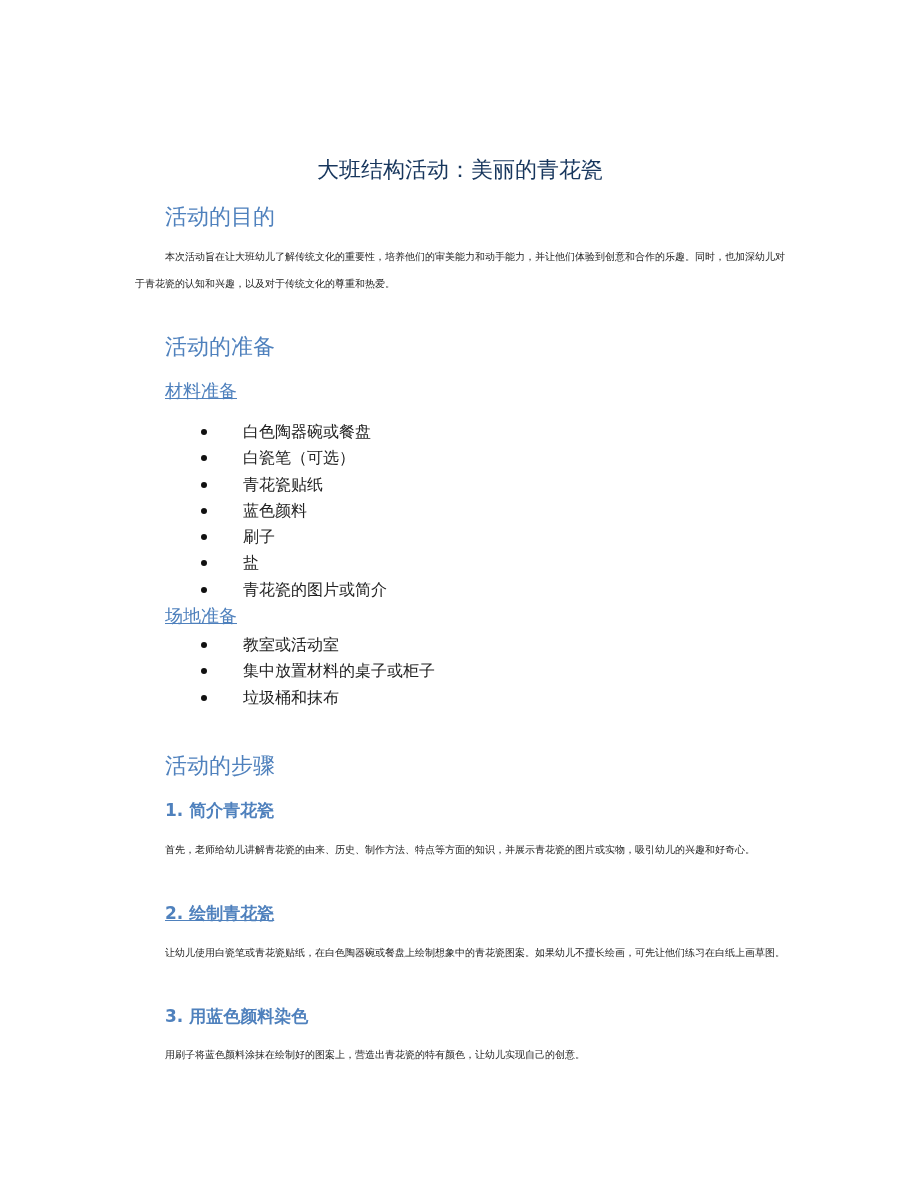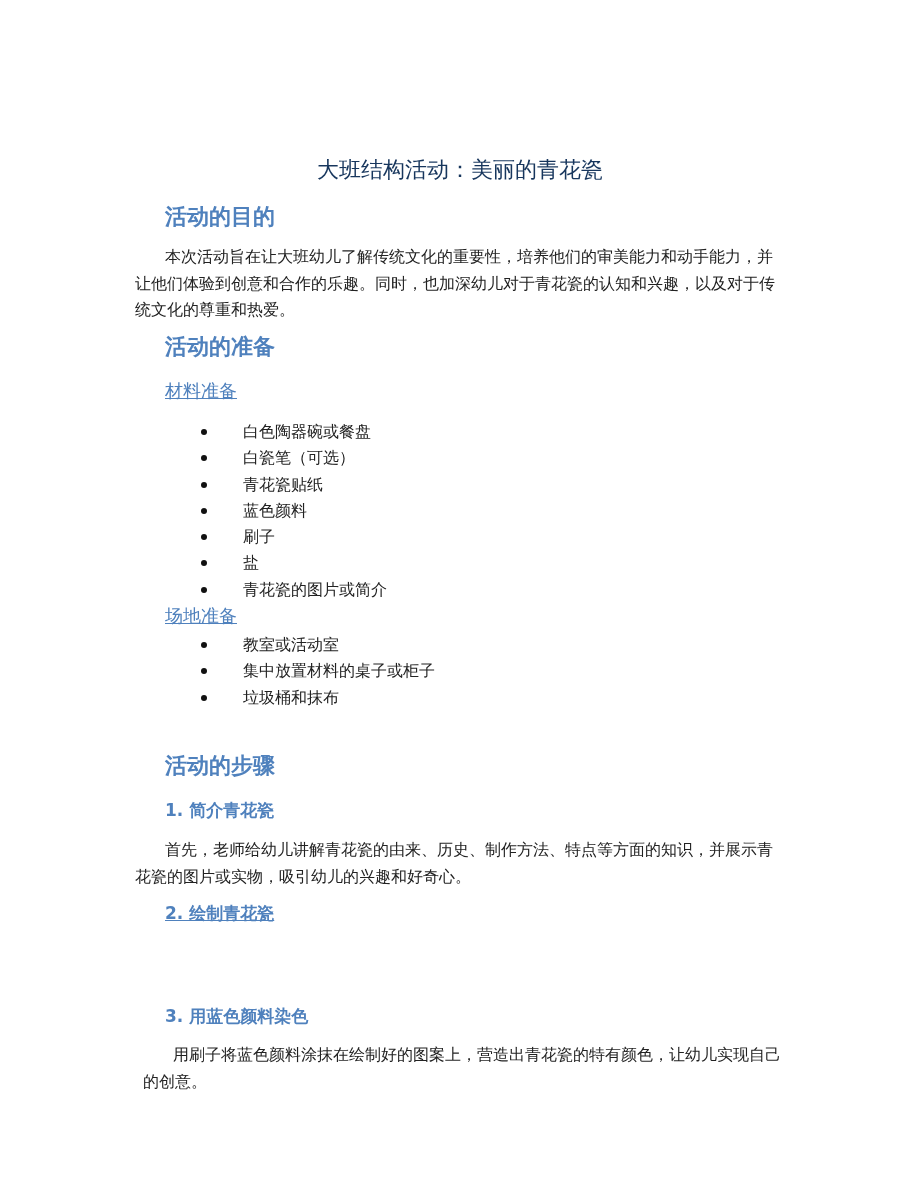--- a/index.html
+++ b/index.html
@@ -1,24 +1,24 @@
 <!DOCTYPE html>
 <html><head>
   <meta charset="utf-8">
   <style>
     html, body { margin: 0; padding: 0; background: #ffffff; }
     body { width: 920px; height: 1191px; position: relative; overflow: hidden;
            font-family: "DejaVu Sans", "Liberation Sans", sans-serif; color: #222; }
     .page { position: absolute; left: 0; top: 12px; width: 920px; height: 1191px; }
     .title { position: absolute; top: 143px; left: 0; width: 920px; text-align: center;
              font-size: 22px; color: #17365d; }
-    .h1 { position: absolute; left: 165px; font-size: 22px; color: #4f81bd; font-weight: bold; }
+    .h1 { position: absolute; left: 165px; font-size: 22px; color: #4f81bd; }
     .h2 { position: absolute; left: 165px; font-size: 18px; color: #4f81bd; text-decoration: underline; }
     .h3 { position: absolute; left: 165px; font-size: 17px; color: #4f81bd; font-weight: bold; }
-    .para { position: absolute; left: 135px; width: 650px; font-size: 16px; line-height: 26.5px;
+    .para { position: absolute; left: 135px; width: 650px; font-size: 10px; line-height: 26.5px;
             text-indent: 30px; color: #222; }
     .list { position: absolute; left: 195px; margin: 0; padding: 0; list-style: none; }
     .list li { position: relative; height: 26.3px; line-height: 26px; font-size: 16px; padding-left: 48px; color: #222; }
     .list li .bullet { position: absolute; left: 6px; top: 10px; width: 6px; height: 6px; border-radius: 50%; background: #111; }
   </style>
 </head>
 <body>
 
 <div class="page">
 
@@ -46,17 +46,18 @@
     <li><span class="bullet"></span><span>集中放置材料的桌子或柜子</span></li>
     <li><span class="bullet"></span><span>垃圾桶和抹布</span></li>
   </ul>
 
   <div class="h1" style="top:739px;">活动的步骤</div>
 
   <div class="h3" style="top:787px;">1. 简介青花瓷</div>
   <div class="para" style="top:825px;">首先，老师给幼儿讲解青花瓷的由来、历史、制作方法、特点等方面的知识，并展示青花瓷的图片或实物，吸引幼儿的兴趣和好奇心。</div>
 
   <div class="h3" style="top:890px;text-decoration:underline;">2. 绘制青花瓷</div>
+  <div class="para" style="top:928px;">让幼儿使用白瓷笔或青花瓷贴纸，在白色陶器碗或餐盘上绘制想象中的青花瓷图案。如果幼儿不擅长绘画，可先让他们练习在白纸上画草图。</div>
 
   <div class="h3" style="top:993px;">3. 用蓝色颜料染色</div>
-  <div class="para" style="top:1030px;margin-left:8px;">用刷子将蓝色颜料涂抹在绘制好的图案上，营造出青花瓷的特有颜色，让幼儿实现自己的创意。</div>
+  <div class="para" style="top:1030px;">用刷子将蓝色颜料涂抹在绘制好的图案上，营造出青花瓷的特有颜色，让幼儿实现自己的创意。</div>
 
 </div>
 
 </body></html>

